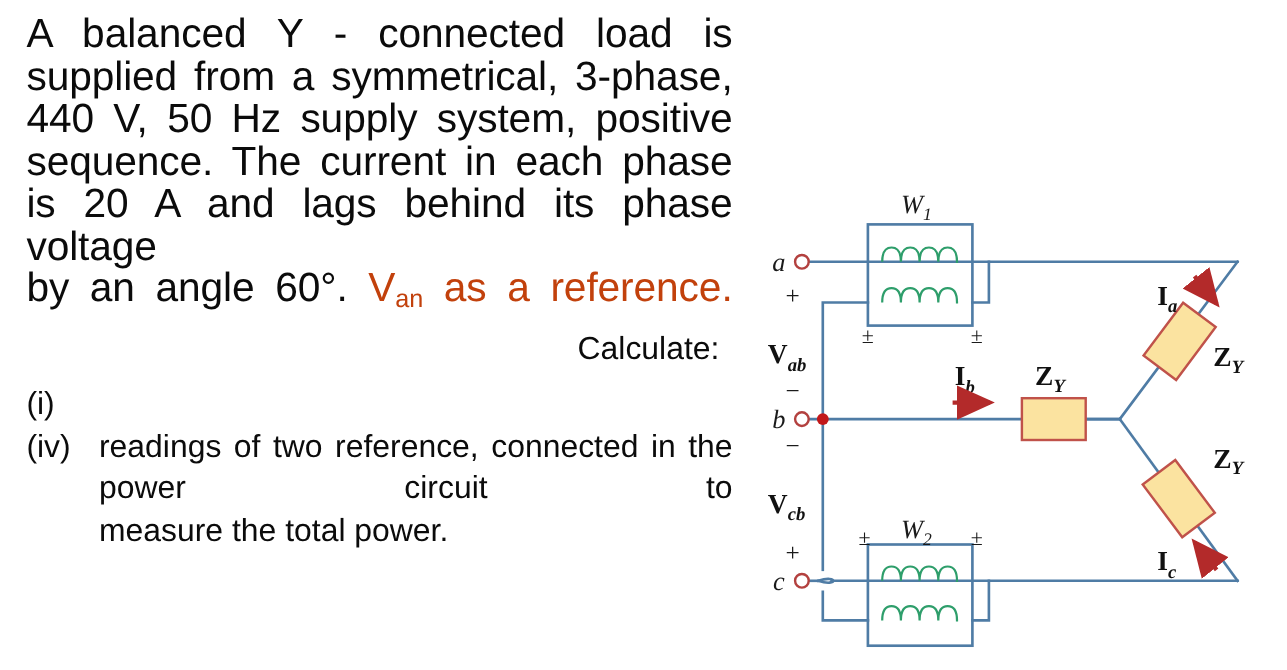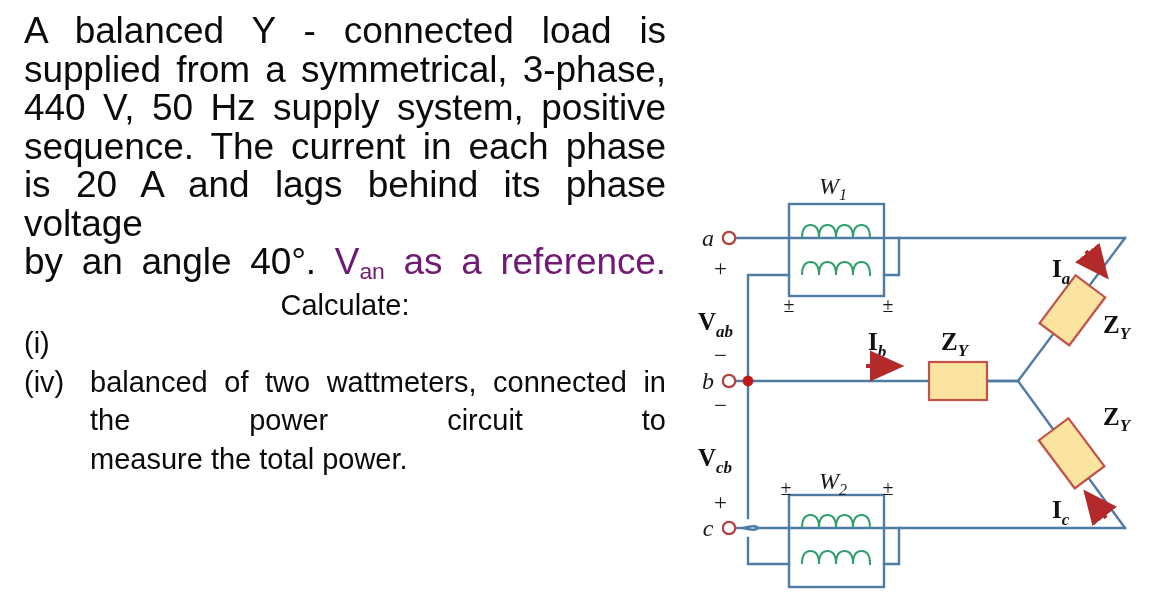--- a/index.html
+++ b/index.html
@@ -34,34 +34,34 @@
     color: #0b0b0b;
     text-align: justify;
     text-align-last: justify;
     margin: 0;
     letter-spacing: -0.1px;
   }
   .q-para .last-line {
     display: block;
   }
   .red {
-    color: #701a75;
+    color: #c2410c;
   }
   .red sub, .q-para sub {
     font-size: 0.62em;
     vertical-align: baseline;
     position: relative;
     bottom: -0.22em;
   }
   .q-calc {
     font-size: 29px;
     line-height: 38.5px;
     color: #0b0b0b;
-    margin: 0;
-    text-align: center;
+    margin: 12px;
+    text-align: right;
   }
   .q-list {
     margin: 0;
     padding: 0;
     list-style: none;
   }
   .q-list li {
     font-size: 29px;
     line-height: 38.5px;
     color: #0b0b0b;
@@ -119,35 +119,35 @@
 
   <div class="question-panel">
 
     <p class="q-para">
       <span>A balanced Y - connected load is</span>
       <span>supplied from a symmetrical, 3-phase,</span>
       <span>440 V, 50 Hz supply system, positive</span>
       <span>sequence. The current in each phase is</span>
       <span>20 A and lags behind its phase voltage</span>
       <span class="last-line">
-        <span>by an angle 40°.</span>
+        <span>by an angle 60°.</span>
         <span class="red"><span>V</span><sub>an</sub><span> as a reference.</span></span>
       </span>
     </p>
 
     <p class="q-calc">Calculate:</p>
 
     <ul class="q-list">
       <li>
         <span class="q-marker">(i)</span>
       </li>
       <li>
         <span class="q-marker">(iv)</span>
         <span class="q-text justified">
-          <span>balanced of two wattmeters,</span>
+          <span>readings of two reference,</span>
           <span>connected in the power circuit to</span>
           <span class="tail">measure the total power.</span>
         </span>
       </li>
     </ul>
   </div>
 
   <div class="diagram">
     <svg width="494" height="609" viewBox="0 0 494 609" xmlns="http://www.w3.org/2000/svg">
 

